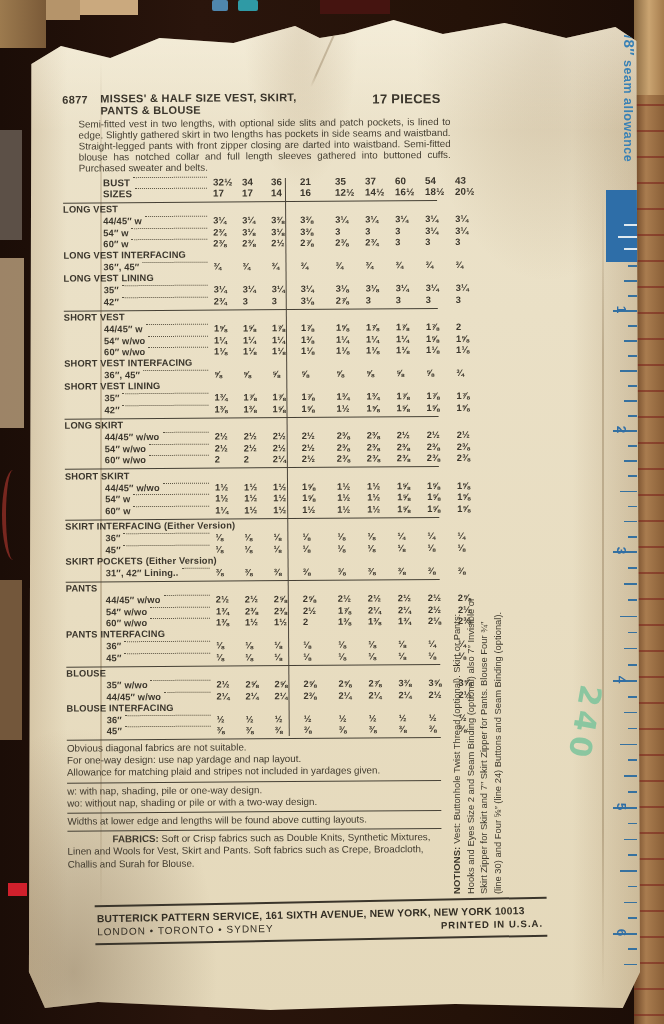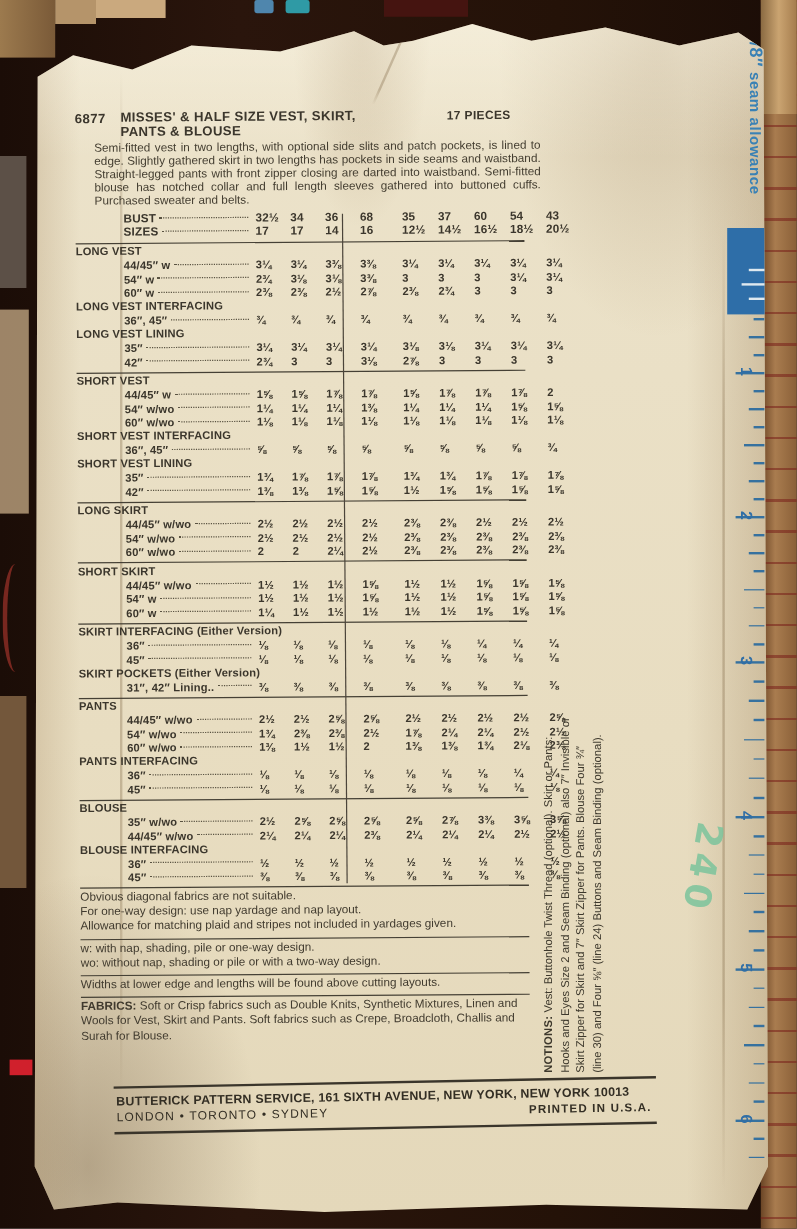--- a/index.html
+++ b/index.html
@@ -32,42 +32,42 @@
       linear-gradient(#ece3cb,#e8ddc1 60%,#e4d8ba);
     clip-path:polygon(1.2% 5.2%,6% 3.4%,14% 4.6%,22% 2.6%,34% 3.1%,44% 1.4%,48% 2.6%,52% 2.2%,60% .8%,68% 2.2%,78% 1.1%,88% 2.6%,96% 1.5%,99.4% 2.9%,100% 96%,97.2% 99.6%,70% 99.2%,40% 99.8%,12% 99%,3.4% 99.6%,.8% 96%);
     box-shadow:0 8px 22px rgba(0,0,0,.6);
   }
   .crease{position:absolute;width:1.5px;background:linear-gradient(rgba(120,95,60,0),rgba(120,95,60,.32) 20%,rgba(120,95,60,.32) 80%,rgba(120,95,60,0));}
   
   .sheet{position:absolute;left:41px;top:80px;width:470px;color:#3b362c;transform:rotate(-.4deg);}
   .hdr{position:relative;display:flex;font-weight:bold;font-size:11px;letter-spacing:.3px;}
   .hdr .num{width:38px;flex:0 0 38px;}
   .hdr .ttl{line-height:11.5px;}
-  .hdr .pieces{position:absolute;left:310px;top:0;font-size:10px;}
+  .hdr .pieces{position:absolute;left:310px;top:0;font-size:13px;}
   .desc{width:372px;margin:3px 0 0 16px;font-size:9.8px;line-height:10.9px;text-align:justify;color:#433d30;}
   
   .ytable{position:relative;width:374px;margin-top:3px;font-size:9.3px;font-weight:bold;letter-spacing:.15px;}
   .vdiv{position:absolute;left:222px;top:2px;bottom:0;width:1.2px;background:#4b443a;}
   .trow{display:flex;height:11.5px;align-items:center;}
-  .rl{display:flex;flex:0 0 110px;min-width:0;align-items:center;padding-left:40px;}
+  .rl{display:flex;flex:0 0 110px;min-width:0;align-items:flex-start;padding-left:40px;}
   .lab{white-space:nowrap;}
   .dots{flex:1;border-bottom:1.6px dotted #5a5342;margin:0 6px 2.5px 3px;min-width:4px;}
   .cell{flex:0 0 29px;white-space:nowrap;}
   .cell.g2{flex:0 0 30px;}
   .cell.gf{margin-left:6px;}
   .shead{height:11.5px;line-height:11.5px;white-space:nowrap;}
   .sc{margin-bottom:1px;font-size:9.8px;}
   .tblock{border-top:1.6px solid #454035;padding-top:1.5px;margin-top:2px;}
   
   .notes{width:374px;margin-top:2px;font-size:9.8px;line-height:12.2px;color:#403a2e;}
   .ngroup{padding:2px 0 3px 0;}
   .ngroup.rule-top{border-top:1.6px solid #454035;}
   .ngroup.rule-bot{border-bottom:1.6px solid #454035;}
   .ngroup p{margin:0;text-align:left;}
-  .ngroup .fb{font-weight:bold;}
+  .ngroup .fb{font-weight:bold;margin-left:45px;}
   
   .notions{
     position:absolute;left:426px;top:882px;width:424px;height:76px;
     transform:rotate(-90deg);transform-origin:top left;
     font-size:9.4px;line-height:13.6px;color:#3d382c;white-space:nowrap;
   }
   .notions b{letter-spacing:.2px;}
   
   .footer{position:absolute;left:71px;top:889px;width:452px;color:#332e24;transform:rotate(-1.1deg);}
   .footer .rule{height:1.8px;background:#3a352b;}
@@ -129,21 +129,21 @@
     <div class="ytable">
       <div class="sc">
           <div class="trow">
             <span class="rl">
               <span class="lab">BUST</span>
               <span class="dots"></span>
             </span>
             <span class="cell">32½</span>
             <span class="cell">34</span>
             <span class="cell">36</span>
-            <span class="cell">68</span>
+            <span class="cell">21</span>
             <span class="cell g2 gf">35</span>
             <span class="cell g2">37</span>
             <span class="cell g2">60</span>
             <span class="cell g2">54</span>
             <span class="cell g2">43</span>
           </div>
           <div class="trow">
             <span class="rl">
               <span class="lab">SIZES</span>
               <span class="dots"></span>

